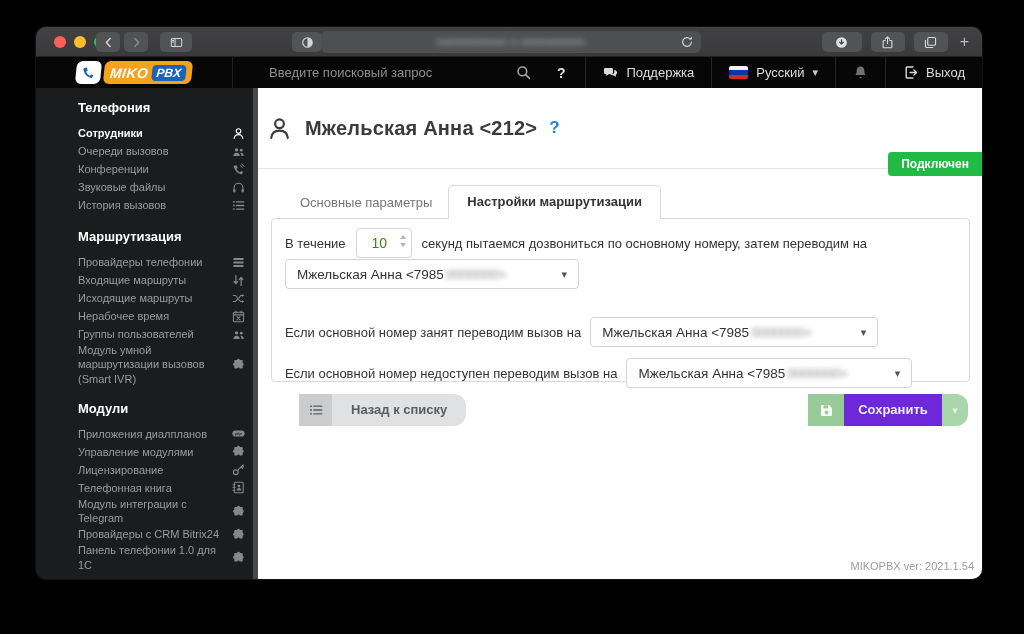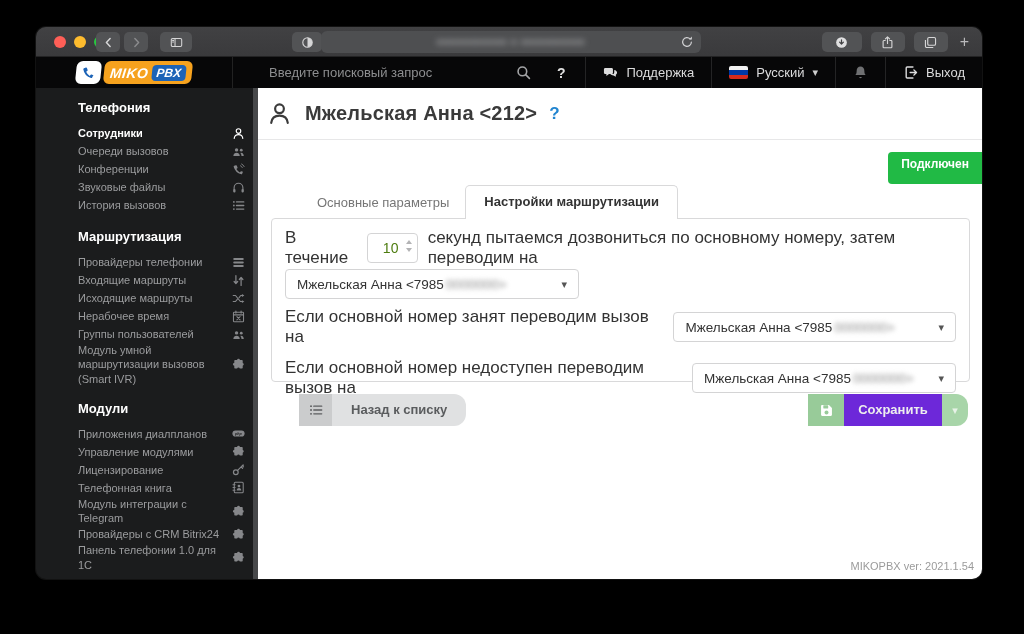--- a/index.html
+++ b/index.html
@@ -68,50 +68,50 @@
   .sb-header { color:#ffffff; font-size:13px; font-weight:bold; margin-bottom:9px; }
   .sb-item { display:flex; align-items:center; justify-content:space-between;
              min-height:18px; padding-right:13px; color:#9b9c9e; cursor:pointer; }
   .sb-item.active { color:#ffffff; font-weight:bold; }
   .sb-label { font-size:11px; line-height:1.3; flex:1; padding-right:6px; }
   .sb-icon { width:13px; height:13px; flex:0 0 13px; color:#86878a; }
   .sb-item.active .sb-icon { color:#fff; }
 
   
   .main { flex:1; background:#fff; position:relative; overflow:hidden; }
-  .page-head { position:absolute; top:0; left:0; right:0; height:52px; border-bottom:1px solid #e7e7e8;
+  .page-head { position:absolute; top:0; left:0; right:0; height:81px; border-bottom:1px solid #e7e7e8;
                display:flex; align-items:center; padding-left:9px; }
   .page-head svg.usr { width:25px; height:25px; color:#3b3b3b; }
   .page-title { font-size:20px; font-weight:bold; color:#3a3a3a; margin-left:13px; letter-spacing:.2px; }
   .title-help { color:#2185d0; font-weight:bold; font-size:17px; margin-left:12px; cursor:pointer; }
-  .badge { position:absolute; top:64px; right:0; height:32px; line-height:24px; padding:0 13px;
+  .badge { position:absolute; top:64px; right:0; height:24px; line-height:24px; padding:0 13px;
            background:#21ba45; color:#fff; font-size:12px; font-weight:bold;
            border-radius:4px 0 0 4px; }
-  .tabs { position:absolute; top:98px; left:43px; display:flex; align-items:flex-end; height:33px; z-index:2; }
+  .tabs { position:absolute; top:98px; left:26px; display:flex; align-items:flex-end; height:33px; z-index:2; }
   .tab { padding:8px 16px 9px; font-size:13px; color:#767676; cursor:pointer; }
   .tab.active { background:#fff; border:1px solid #d9d9da; border-bottom:none;
                 border-radius:5px 5px 0 0; font-weight:bold; color:#333; padding:8px 18px 10px; }
   .panel { position:absolute; top:130px; left:13px; right:12px; height:164px;
            border:1px solid #d9d9da; border-radius:4px; padding:9px 13px; z-index:1; }
   .frow { display:flex; align-items:center; }
-  .flabel { font-size:17px; color:#333; }
+  .flabel { font-size:13px; color:#333; }
   .num-wrap { position:relative; width:56px; height:30px; margin:0 10px; }
   .num-input { width:100%; height:100%; border:1px solid #d4d4d5; border-radius:4px;
                font-size:14px; color:#4d7c0f; padding-left:15px; font-family:inherit; outline:none; }
   .spinner { position:absolute; right:6px; top:7px; display:flex; flex-direction:column; gap:4px; }
   .spin-up { width:0; height:0; border-left:3.5px solid transparent; border-right:3.5px solid transparent;
              border-bottom:4px solid #b3b3b5; }
   .spin-dn { width:0; height:0; border-left:3.5px solid transparent; border-right:3.5px solid transparent;
              border-top:4px solid #b3b3b5; }
   .dd { height:30px; border:1px solid #d4d4d5; border-radius:4px; background:#fff;
         display:flex; align-items:center; padding:0 11px; font-size:13.5px; color:#333; cursor:pointer; }
   .dd .redacted { filter:blur(2.6px); color:#8a8a8a; margin-left:2px; }
   .dd .dd-caret { margin-left:auto; color:#555; font-size:11px; }
   .row-dd1 { margin-top:1px; width:294px; }
-  .row3 { margin-top:8px; }
+  .row3 { margin-top:28px; }
   .row3 .dd { width:288px; margin-left:9px; }
   .row4 { margin-top:11px; }
   .row4 .dd { width:286px; margin-left:9px; }
   .actions { position:absolute; top:306px; left:13px; right:14px; display:flex;
              justify-content:space-between; z-index:1; }
   .btn { display:flex; height:32px; border-radius:12px; overflow:hidden; cursor:pointer;padding-left:28px; }
   .btn .icon-cell { display:flex; align-items:center; justify-content:center; }
   .btn-back .icon-cell { width:33px; background:#cbcccd; color:#5d5e60; }
   .btn-back .icon-cell svg { width:14px; height:14px; }
   .btn-back .label-cell { background:#e0e1e2; color:#5a5c5e; font-size:13px; font-weight:bold;

